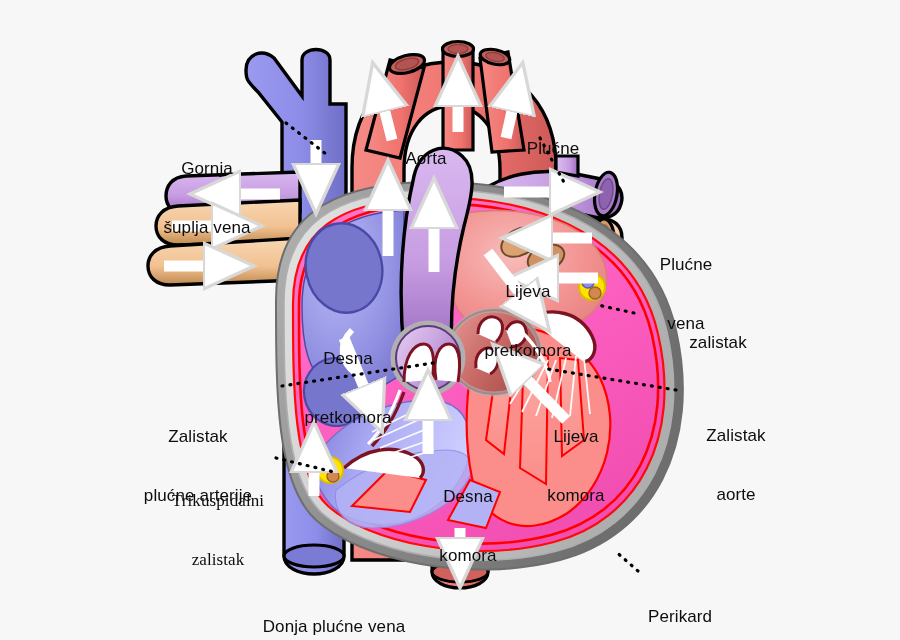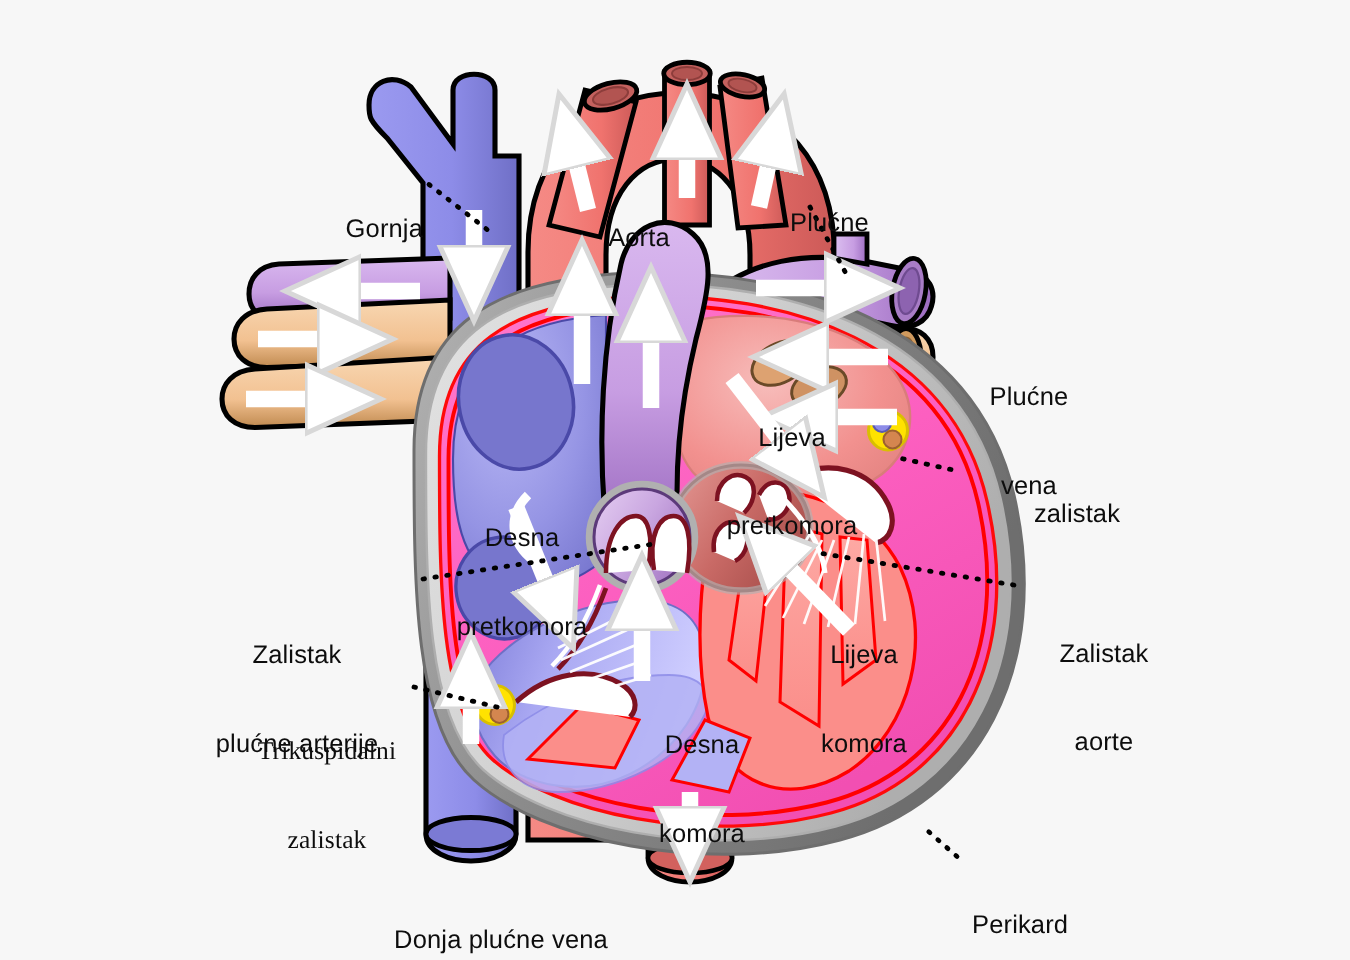--- a/index.html
+++ b/index.html
@@ -293,22 +293,23 @@
       <line x1="286" y1="123" x2="326" y2="154"></line>
       <line x1="540" y1="138" x2="566" y2="186"></line>
       <line x1="634" y1="313" x2="598" y2="305"></line>
       <line x1="676" y1="390" x2="542" y2="368"></line>
       <line x1="282" y1="386" x2="440" y2="362"></line>
       <line x1="276" y1="458" x2="334" y2="472"></line>
       <line x1="638" y1="571" x2="614" y2="550"></line>
     </g>
   </svg>
 
-  <div class="lbl" style="left:132px;top:104px;width:150px;text-align:right;">
+  <div class="lbl" style="left:132px;top:120px;width:150px;text-align:center;">
     <div>Gornja</div>
+    <div>šuplja vena</div>
   </div>
 
   <div class="lbl" style="left:384px;top:110px;width:84px;">
     <div>Aorta</div>
   </div>
 
   <div class="lbl" style="left:492px;top:100px;width:122px;">
     <div>Plućne</div>
   </div>
 

